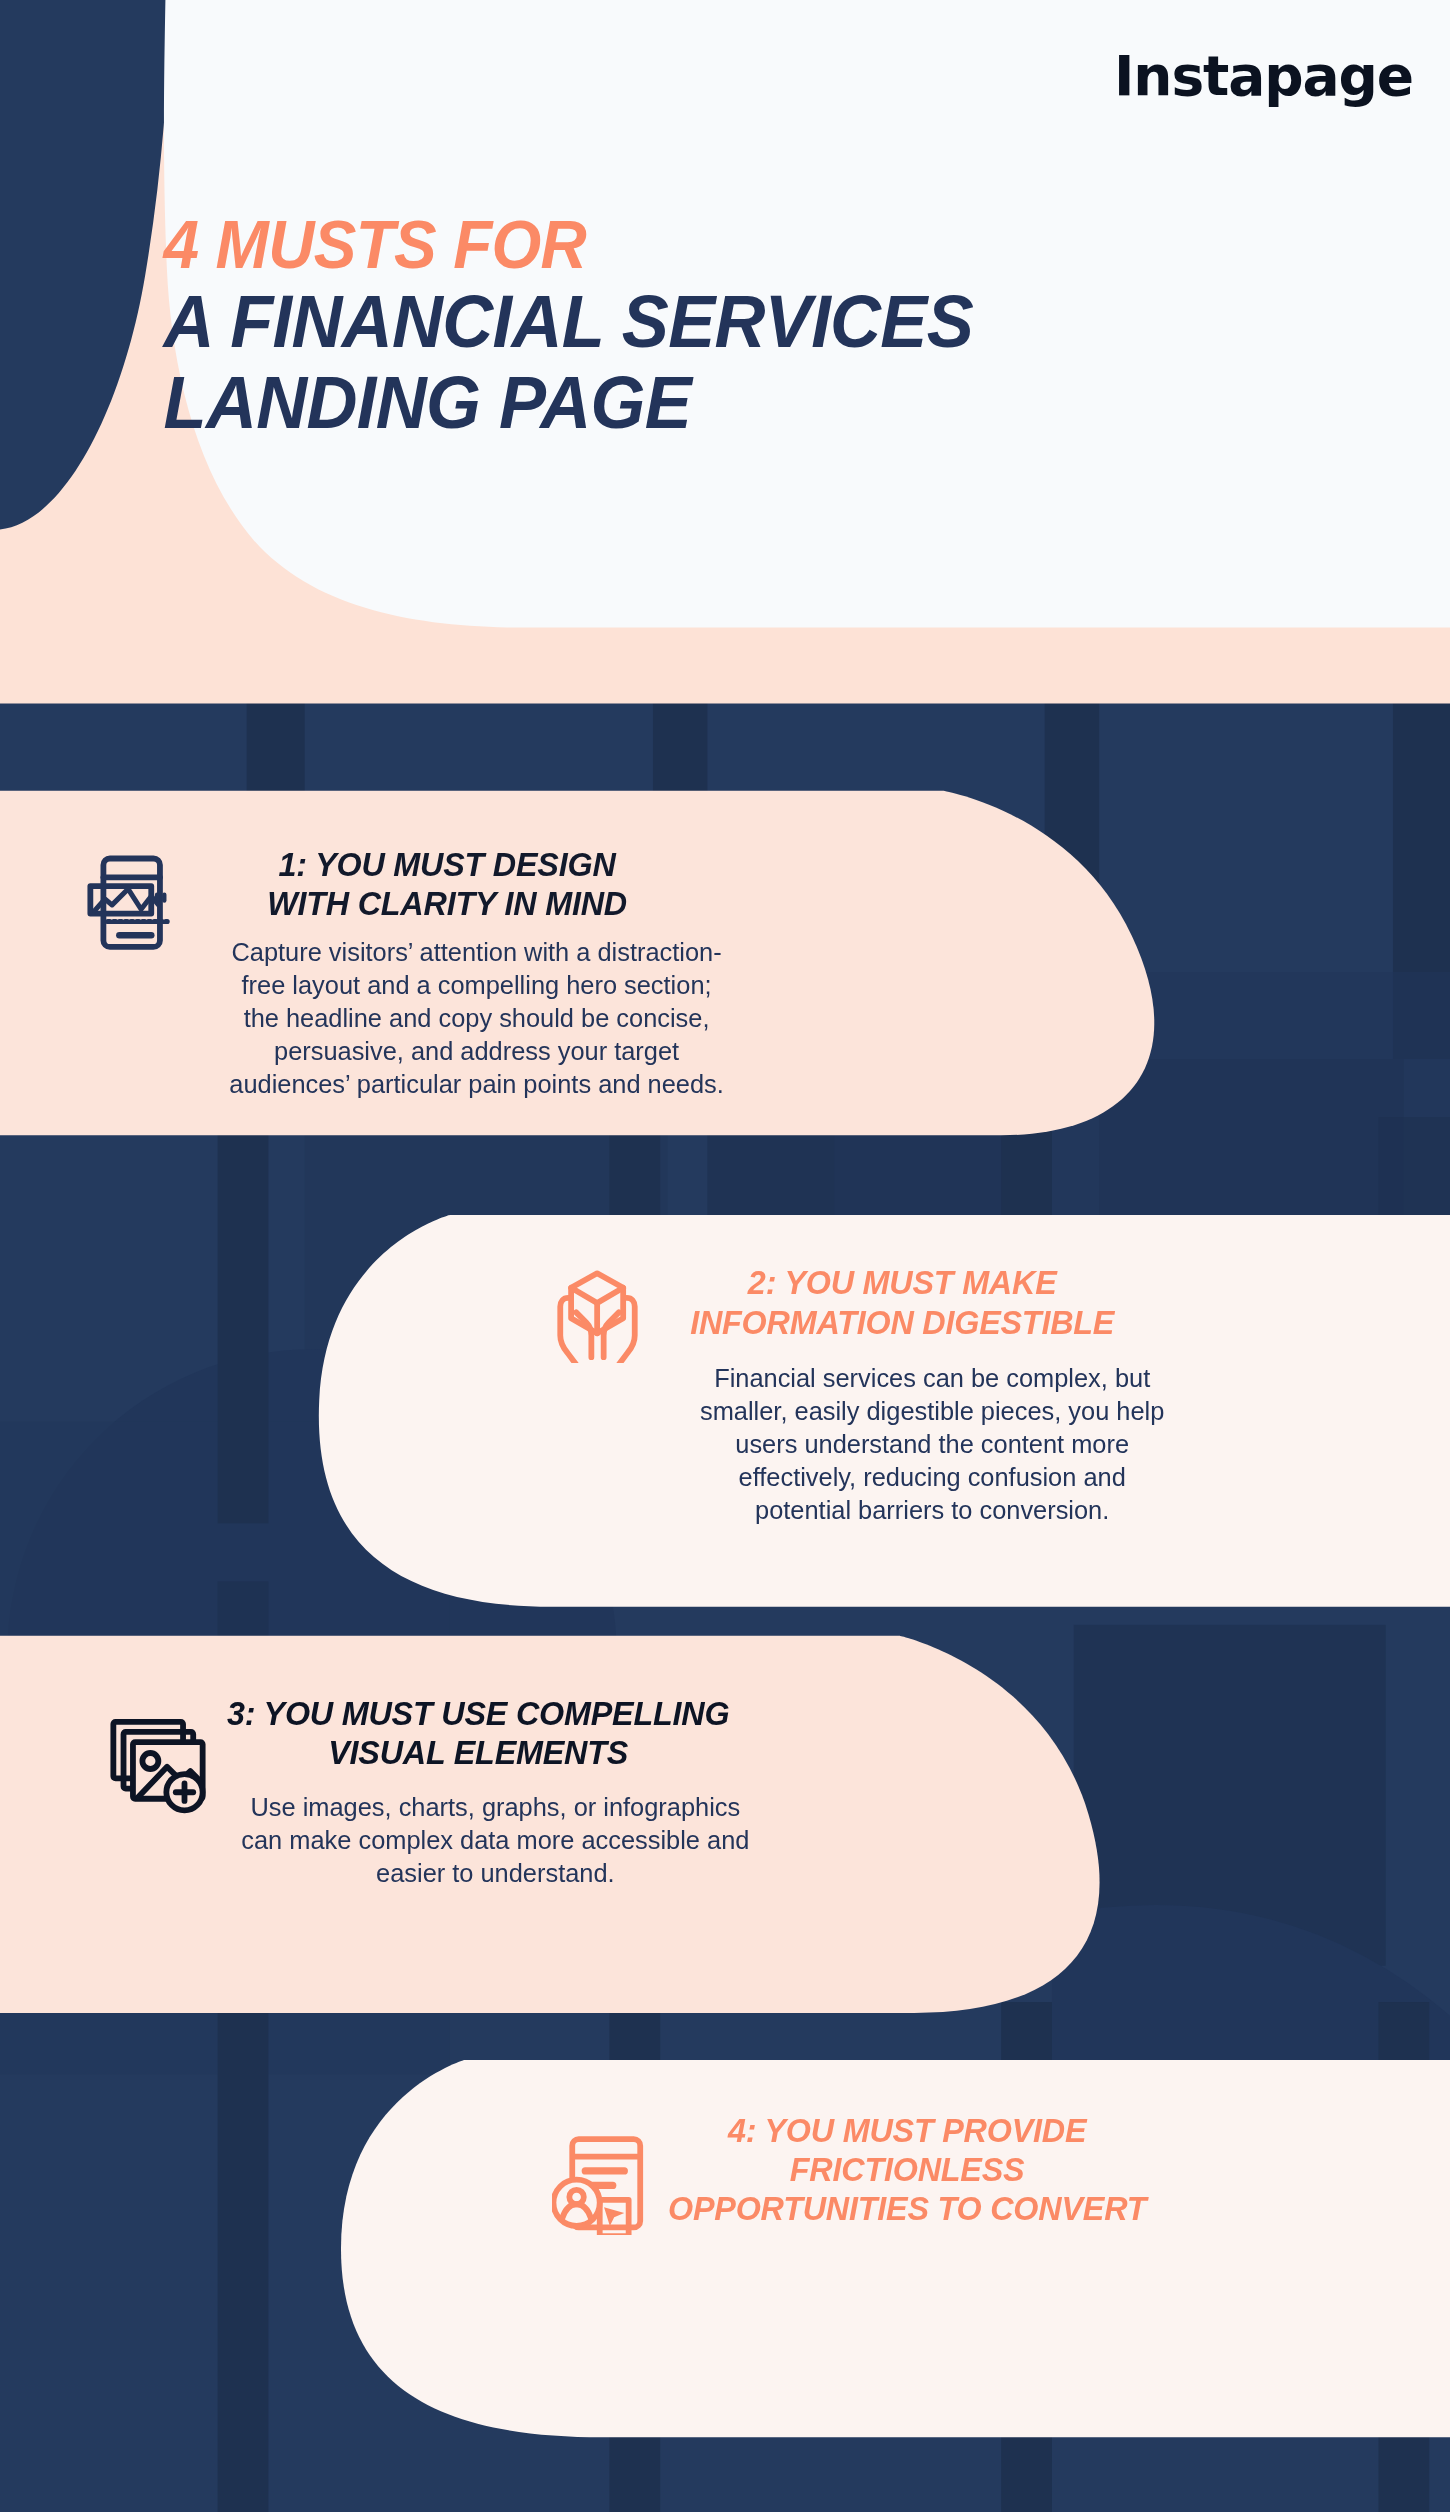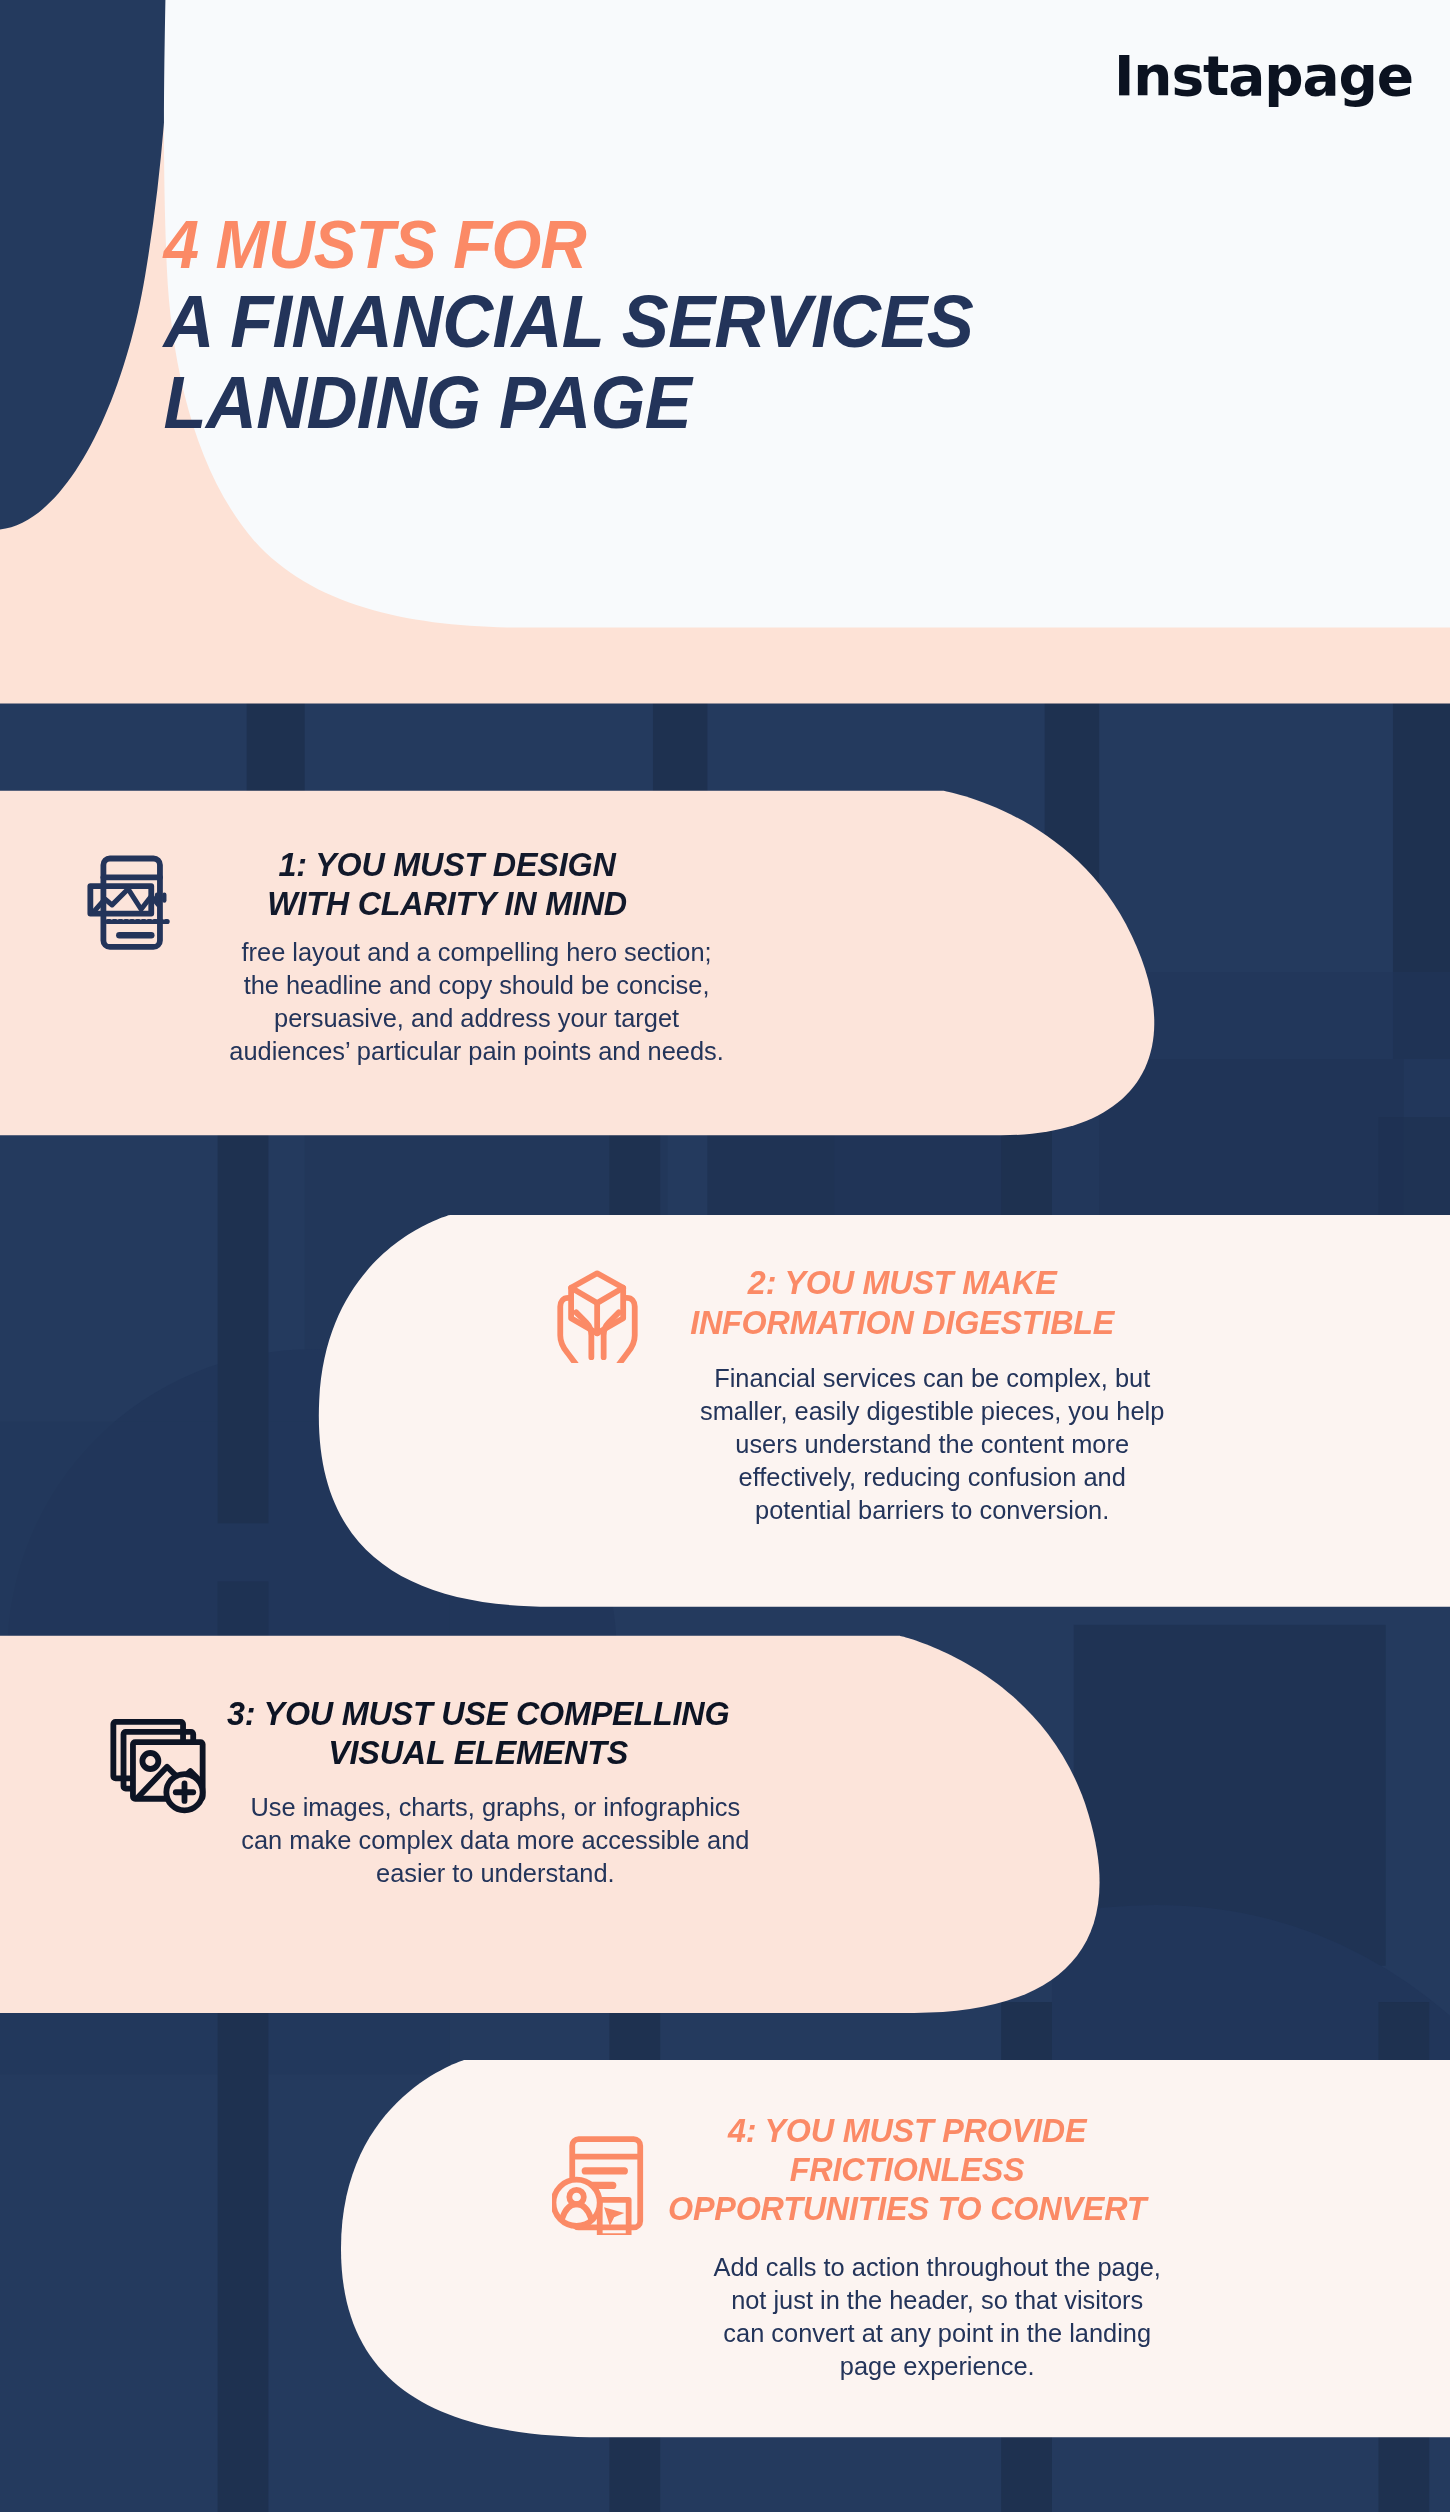--- a/index.html
+++ b/index.html
@@ -178,20 +178,21 @@
           <line x1="30" y1="97" x2="112" y2="97" stroke-width="7" stroke-dasharray="3 5"></line>
           <line x1="46" y1="116" x2="90" y2="116" stroke-width="9"></line>
         </svg>
       </div>
       <div class="txt">
         <div class="c-head">
           <span class="ln">1: YOU MUST DESIGN</span>
           <span class="ln">WITH CLARITY IN MIND</span>
         </div>
         <div class="c-body">
+          <span class="ln">Capture visitors’ attention with a distraction-</span>
           <span class="ln">free layout and a compelling hero section;</span>
           <span class="ln">the headline and copy should be concise,</span>
           <span class="ln">persuasive, and address your target</span>
           <span class="ln">audiences’ particular pain points and needs.</span>
         </div>
       </div>
     </div>
   </div>
 
   <div class="card" id="card2">
@@ -266,24 +267,18 @@
           <circle cx="34" cy="88" r="10"></circle>
           <path d="M14 118 c4 -13 11 -20 20 -20 c9 0 16 7 20 20"></path>
         </svg>
       </div>
       <div class="txt">
         <div class="c-head">
           <span class="ln">4: YOU MUST PROVIDE</span>
           <span class="ln">FRICTIONLESS</span>
           <span class="ln">OPPORTUNITIES TO CONVERT</span>
         </div>
-        <div class="c-body">
-          <span class="ln">Add calls to action throughout the page,</span>
-          <span class="ln">not just in the header, so that visitors</span>
-          <span class="ln">can convert at any point in the landing</span>
-          <span class="ln">page experience.</span>
-        </div>
       </div>
     </div>
   </div>
 
 </div>
 
 
 </body></html>

